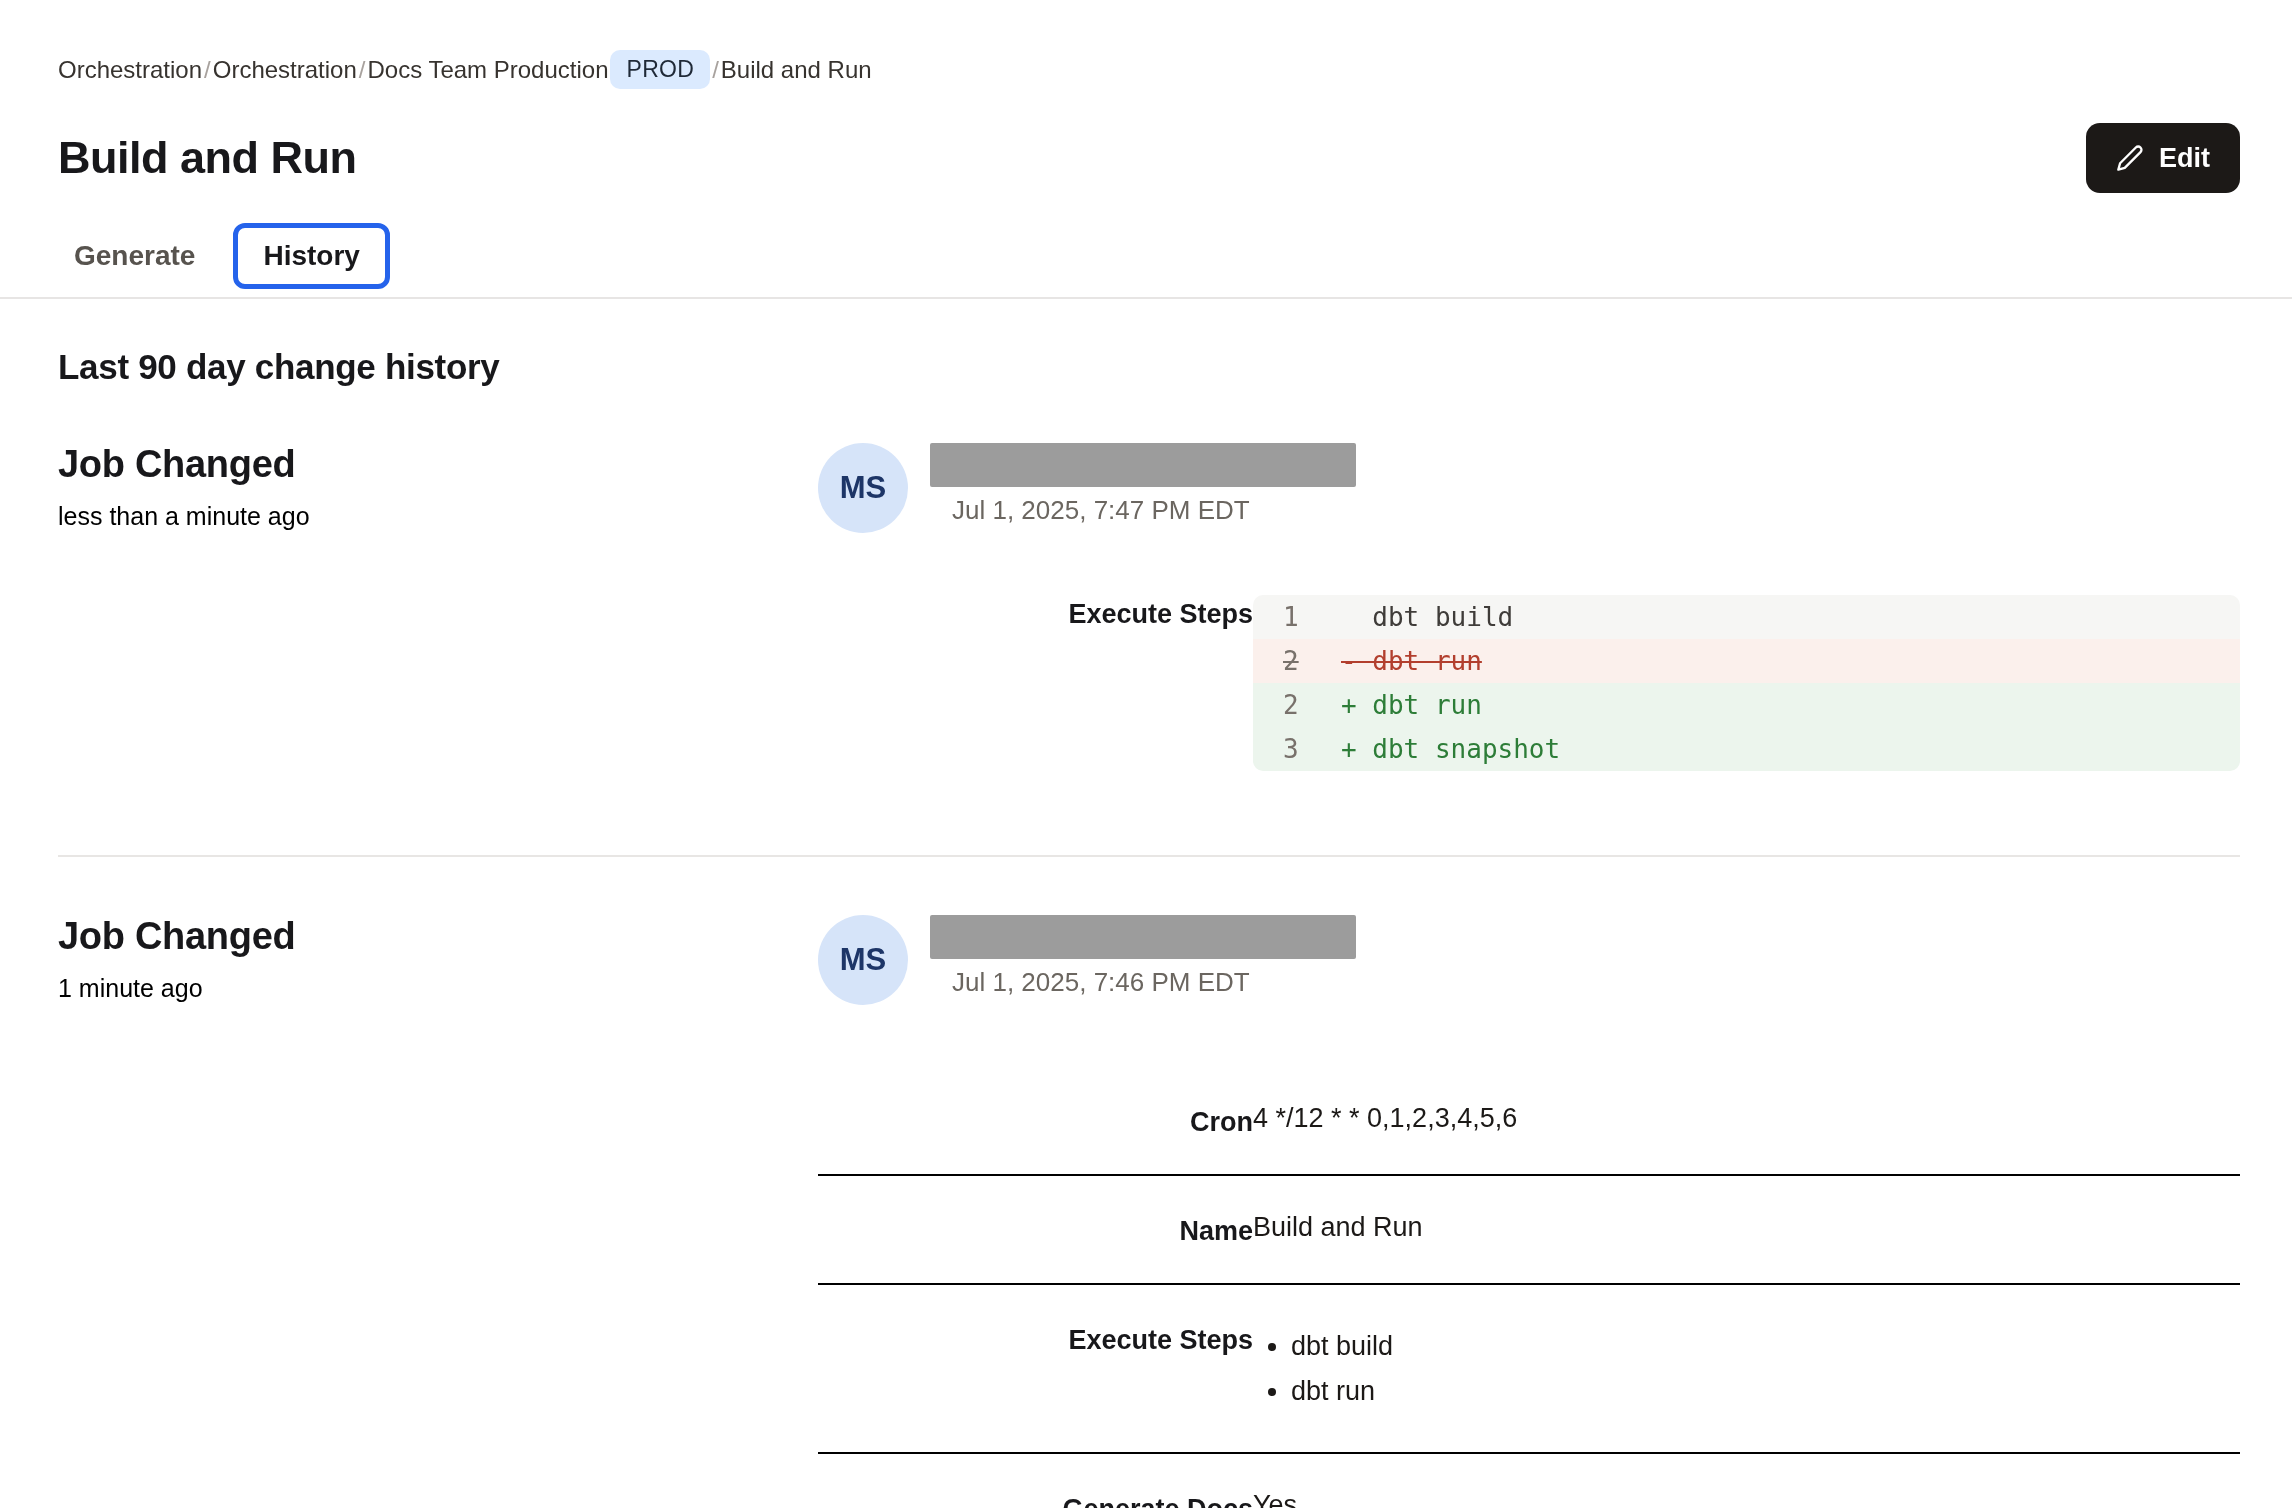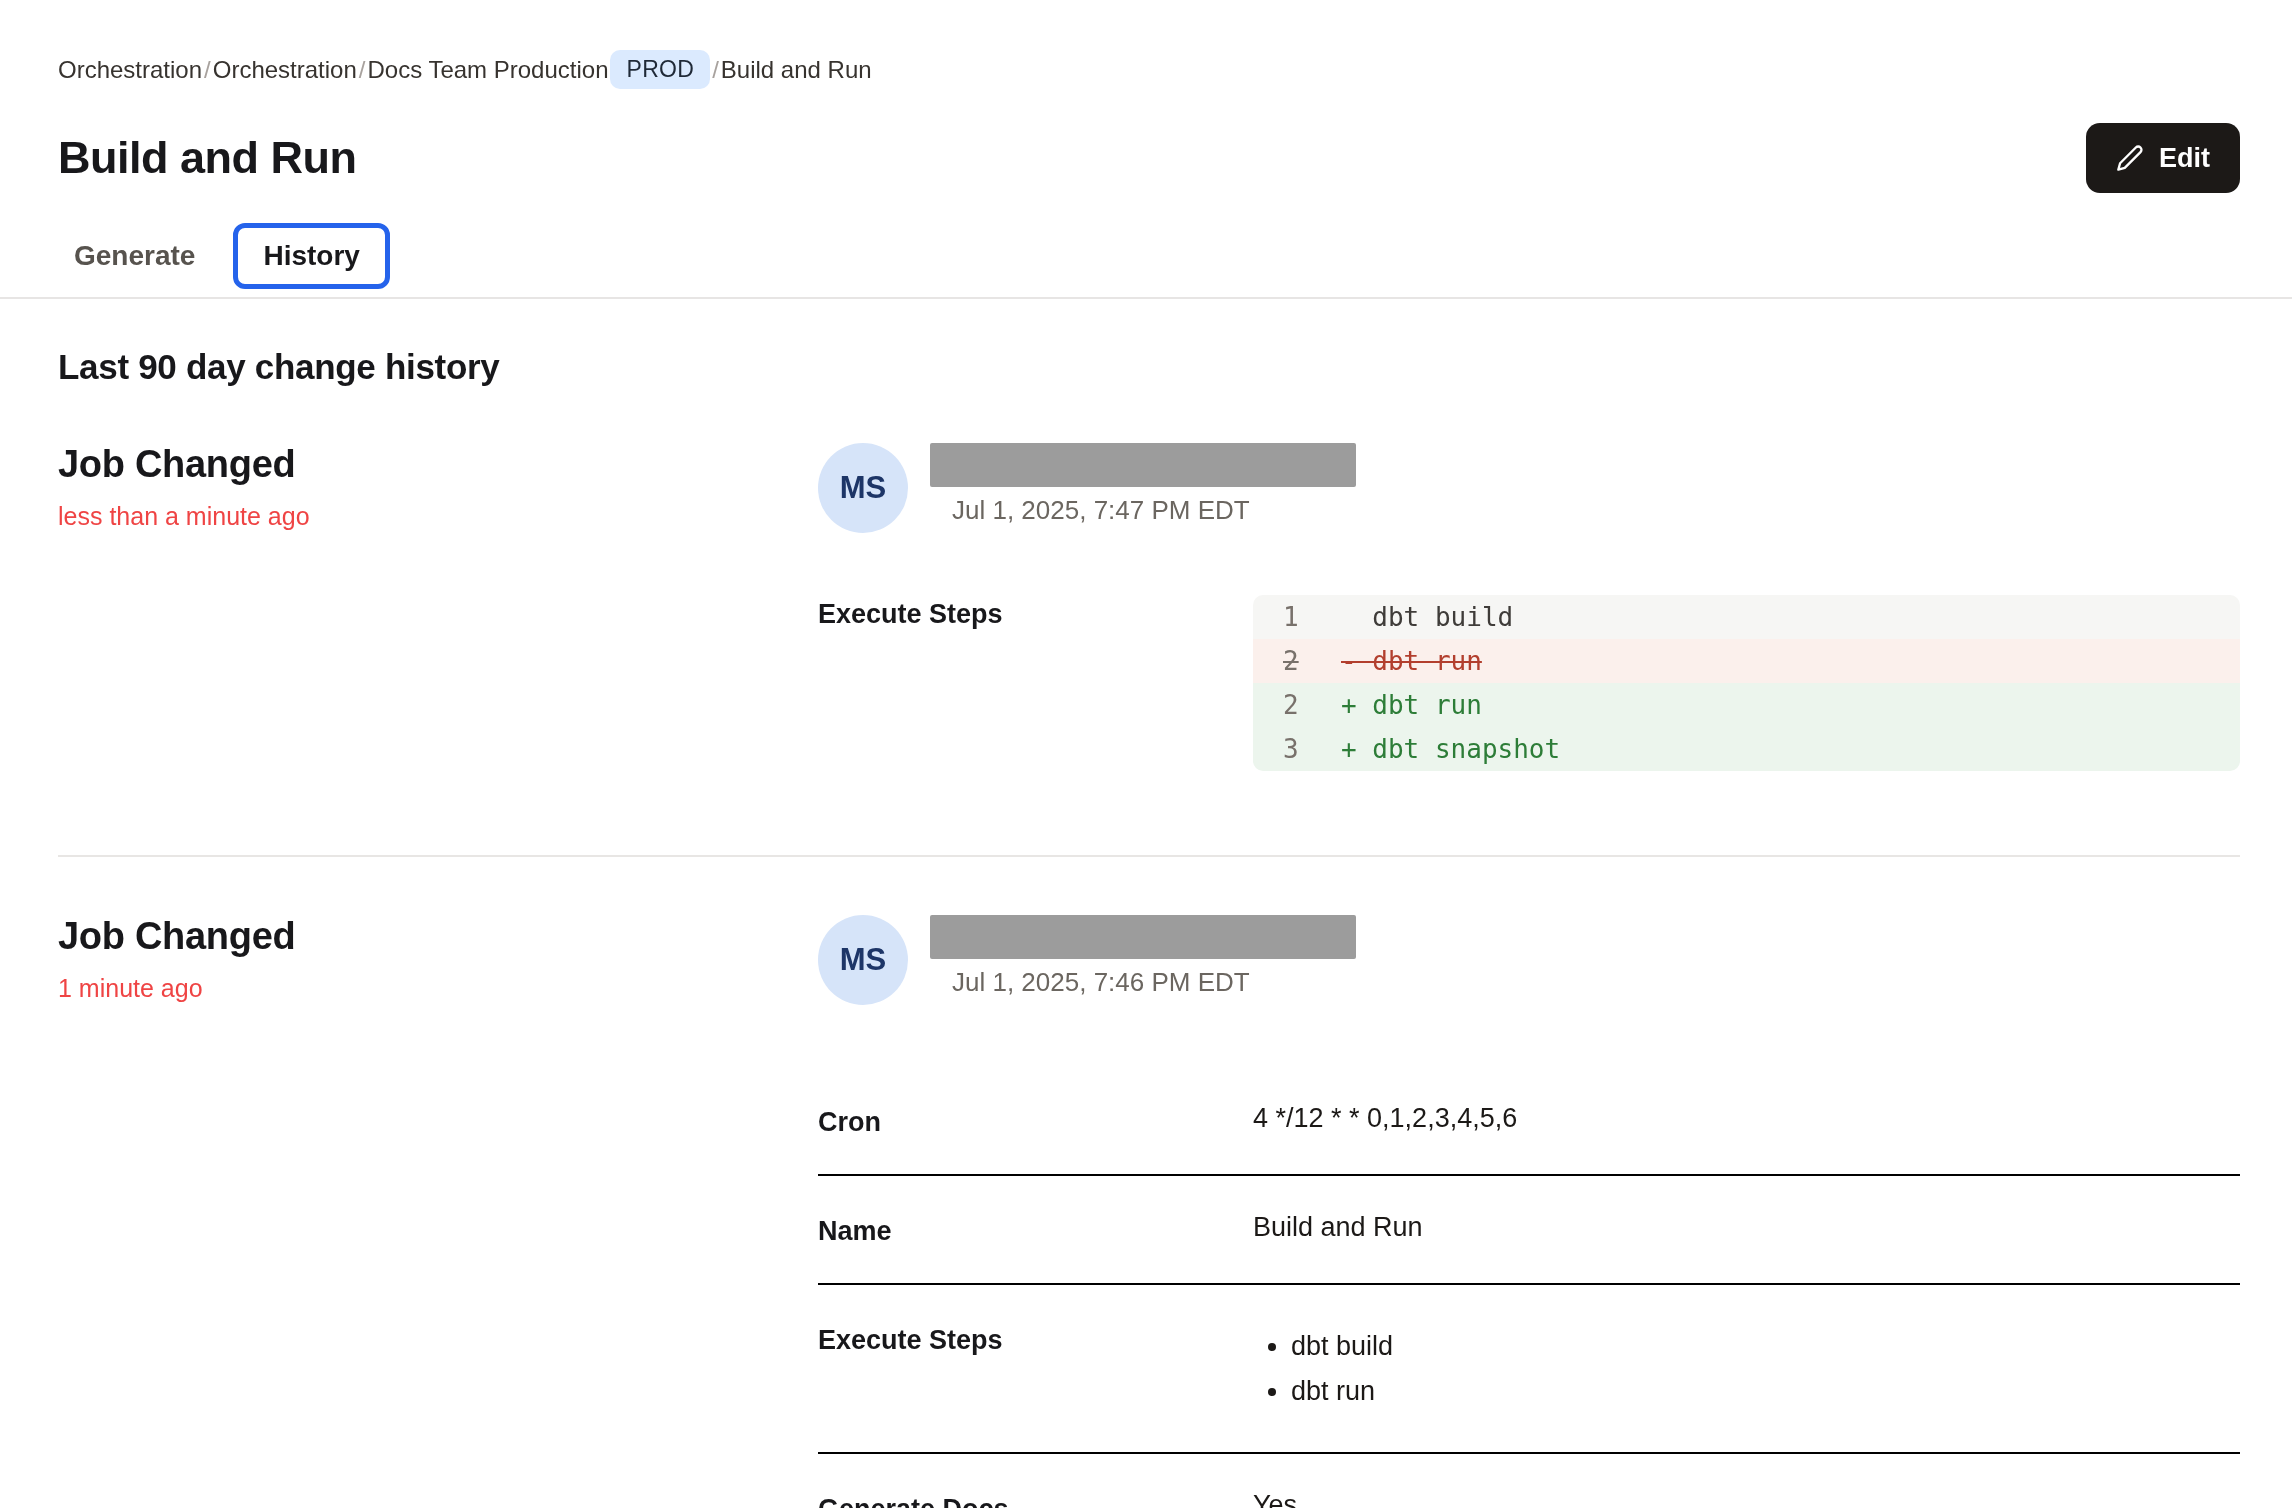--- a/index.html
+++ b/index.html
@@ -43,38 +43,38 @@
   .tab.active {
     color: #18181b; background: #ffffff;
     border: 5px solid #2563eb; border-radius: 12px; padding: 12px 25px;
   }
 
   
   .section-heading { margin-top: 48px; font-size: 35px; font-weight: 700; letter-spacing: -0.3px; color: #18181b; }
 
   .entry { display: grid; grid-template-columns: 760px 1fr; margin-top: 56px; }
   .entry-title { font-size: 38px; font-weight: 700; color: #18181b; letter-spacing: -0.3px; }
-  .entry-time { margin-top: 16px; font-size: 25px; color: #ef4444; }
+  .entry-time { margin-top: 16px; font-size: 25px; color: #000000; }
 
   .user-row { display: flex; align-items: flex-start; }
   .avatar {
     width: 90px; height: 90px; border-radius: 50%; background: #d6e4f9; color: #1d3567;
     display: flex; align-items: center; justify-content: center;
     font-size: 31px; font-weight: 700; flex: none;
   }
   .user-info { margin-left: 22px; }
   .redacted-bar { width: 426px; height: 44px; background: #9c9c9c; border-radius: 2px; }
   .timestamp { margin-top: 8px; font-size: 26px; color: #6b6660; padding-left: 22px; }
 
   .details { margin-top: 62px; }
   .change-row { display: grid; grid-template-columns: 435px 1fr; align-items: start; }
   .change-row + .change-row { border-top: 2px solid #e8e6e4; }
   .rows-bordered .change-row { padding: 36px 0; border-bottom: 2px solid #000000; }
   .rows-bordered .change-row + .change-row { border-top: none; }
-  .change-label { font-size: 27px; font-weight: 700; color: #18181b; padding-top: 4px; }
+  .change-label { font-size: 27px; font-weight: 700; color: #18181b; padding-top: 4px; text-align: right; }
   .change-value { font-size: 27px; color: #1c1917; }
   .change-value ul { list-style: disc; padding-left: 38px; }
   .change-value li { margin: 5px 0; line-height: 40px; }
 
   
   .diff-box {
     border-radius: 10px; overflow: hidden;
     font-family: "DejaVu Sans Mono", monospace; font-size: 26px;
   }
   .diff-row { display: flex; height: 44px; line-height: 44px; padding-left: 30px; white-space: pre; }

